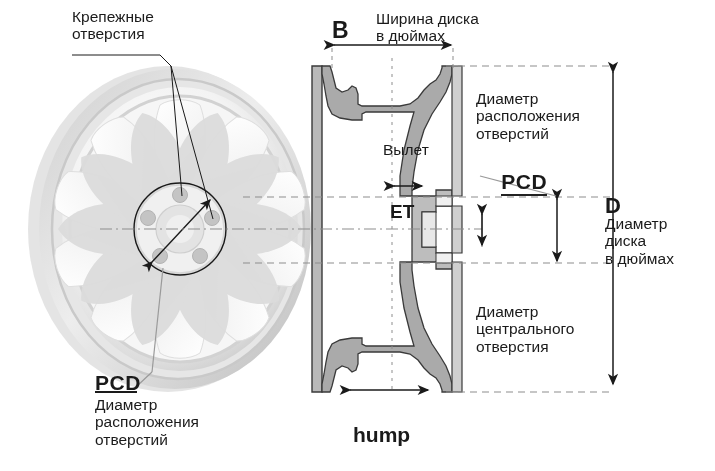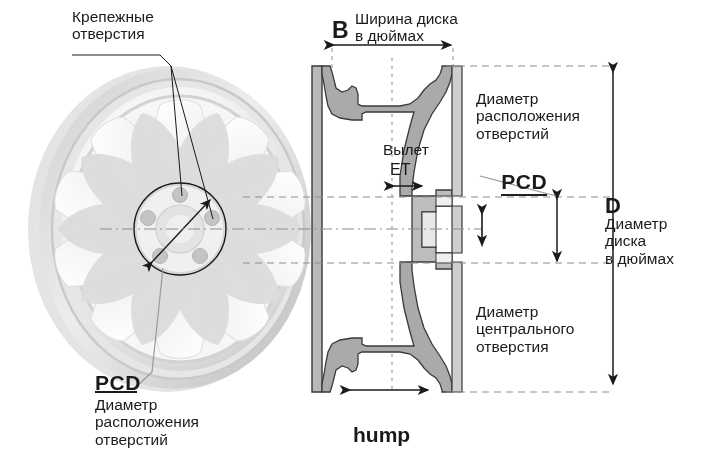--- a/index.html
+++ b/index.html
@@ -4,21 +4,21 @@
 <style>
   html,body{margin:0;padding:0;background:#ffffff;}
   body{width:715px;height:471px;overflow:hidden;
        font-family:"Liberation Sans","DejaVu Sans",sans-serif;color:#1a1a1a;}
   #stage{position:relative;width:715px;height:471px;background:#fff;}
   #svgroot{position:absolute;left:0;top:0;width:715px;height:471px;}
   .lbl{position:absolute;line-height:1.12;white-space:pre;}
   .t16{font-size:15.5px;}
   .sym-b{font-size:23px;font-weight:bold;}
   .sym-d{font-size:22px;font-weight:bold;}
-  .sym-et{font-size:16px;font-weight:normal;}
+  .sym-et{font-size:19px;font-weight:bold;margin-top:40px;}
   .sym-pcd{font-size:21px;font-weight:bold;letter-spacing:.5px;}
   .sym-dia{font-size:21px;font-weight:bold;letter-spacing:.5px;}
   .sym-hump{font-size:21px;font-weight:bold;}
   .u-line{border-bottom:2px solid #222;display:inline-block;padding-bottom:1px;}
 </style>
 </head>
 <body>
 
 <div id="stage">
 
@@ -207,21 +207,21 @@
       <line x1="613" y1="72" x2="613" y2="384" marker-start="url(#arrL)" marker-end="url(#arrR)"></line>
     </g>
 
     <line x1="480" y1="176" x2="556" y2="196" stroke="#9a9a9a" stroke-width="1.2"></line>
   </svg>
 
   <div class="lbl t16" style="left:72px;top:8px;">Крепежные
 отверстия</div>
 
   <div class="lbl sym-b" style="left:332px;top:18px;">B</div>
-  <div class="lbl t16" style="left:355px;top:10px;">Ширина диска
+  <div class="lbl t16" style="left:376px;top:10px;">Ширина диска
 в дюймах</div>
 
   <div class="lbl t16" style="left:383px;top:141px;">Вылет</div>
   <div class="lbl sym-et" style="left:390px;top:161px;">ET</div>
 
   <div class="lbl t16" style="left:476px;top:90px;">Диаметр
 расположения
 отверстий</div>
   <div class="lbl sym-pcd" style="left:476px;top:146px;">
     <span class="u-line">PCD</span>

